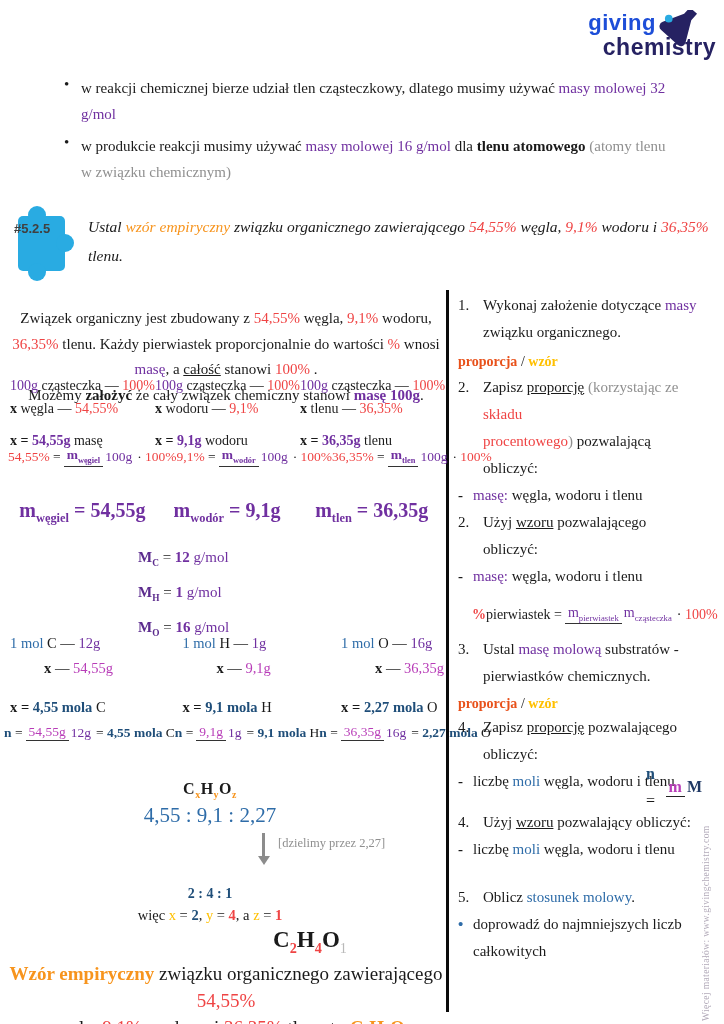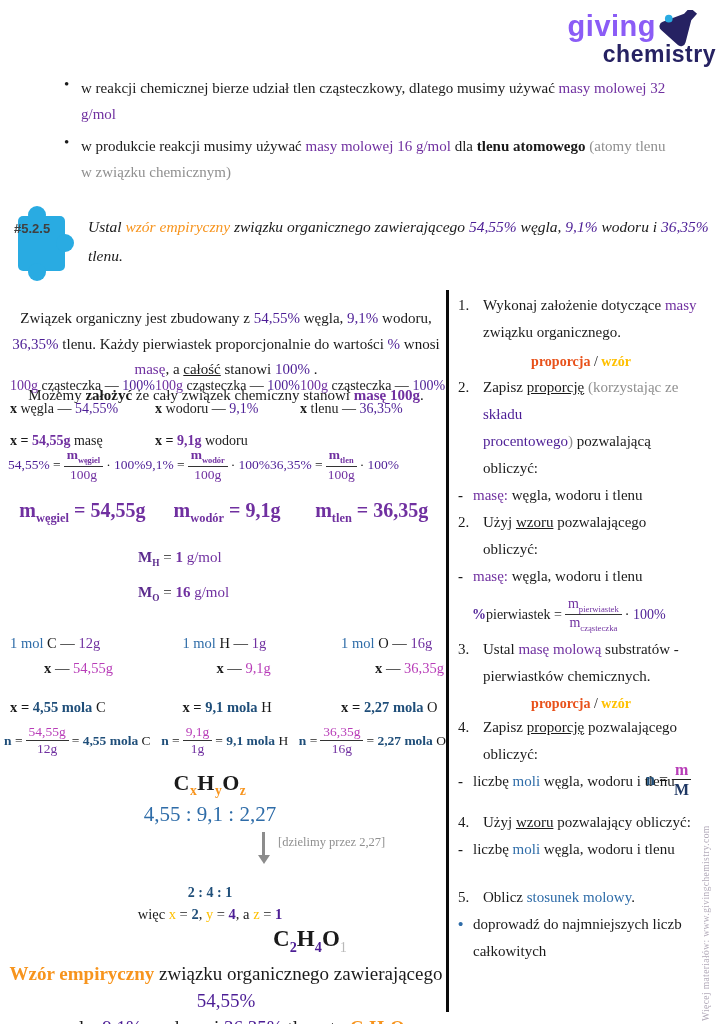--- a/index.html
+++ b/index.html
@@ -1,27 +1,27 @@
 <!DOCTYPE html>
 <html><head>
 <meta charset="utf-8">
 <style>
   html,body{margin:0;padding:0;background:#e9e9e9;}
   .page{position:relative;width:724px;height:1024px;background:#ffffff;margin:0 auto;
         font-family:"Liberation Serif",serif;color:#1a1a1a;overflow:hidden;}
   
-  .red{color:#4c1d95}.purple{color:#7030a0}.magenta{color:#b83db8}.blue{color:#2e6ca8}
+  .red{color:#ef4444}.purple{color:#7030a0}.magenta{color:#b83db8}.blue{color:#2e6ca8}
   .dblue{color:#1f4e79}.navy{color:#1f3864}.dpurple{color:#5b2b8d}.orange{color:#f7941d}
   .gold{color:#ffc000}.propred{color:#e8511a}.gray{color:#8f8f8f}.lgray{color:#b9b9b9}
   .b{font-weight:bold}.u{text-decoration:underline}
   sub{font-size:0.62em;}
   
   .logo{position:absolute;top:12px;right:8px;width:160px;text-align:right;
         font-family:"Liberation Sans",sans-serif;font-weight:bold;line-height:1;}
-  .logo .w1{display:block;color:#8b5cf6;font-size:29px;margin-right:60px;letter-spacing:.5px;}
+  .logo .w1{display:block;color:#1d4ed8;font-size:22px;margin-right:60px;letter-spacing:.5px;}
   .logo .w2{display:block;color:#262262;font-size:23px;margin-top:2px;letter-spacing:.5px;}
   .logo svg{position:absolute;top:-2px;right:-2px;}
   
   .intro{position:absolute;top:76px;left:64px;width:632px;font-size:15px;}
   .bullet{display:flex;margin-bottom:7px;}
   .bullet .bdot{flex:0 0 17px;}
   .bullet p{margin:0;flex:1;line-height:25.5px;}
   
   .task{position:absolute;top:198px;left:6px;width:706px;display:flex;}
   .puzzle{position:relative;flex:0 0 72px;height:88px;}
@@ -31,53 +31,53 @@
   
   .divider{position:absolute;left:446px;top:290px;width:3px;height:722px;background:#0b0b0b;}
   
   .para{position:absolute;top:291px;left:8px;width:436px;text-align:center;
         font-size:15px;line-height:25.5px;}
   .prow{position:absolute;top:374px;left:10px;width:434px;display:flex;
         justify-content:space-between;font-size:14px;line-height:23px;}
   .pcol div{white-space:nowrap;}
   .pcol .l3{margin-top:9px;}
   .eq{display:inline-flex;align-items:center;gap:3px;white-space:nowrap;}
-  .frac{display:inline-flex;flex-direction:column;align-items:center;line-height:1.2;}
+  .frac{display:inline-flex;flex-direction:row;align-items:center;line-height:1.2;}
   .frac .num{display:block;border-bottom:1.4px solid #333;padding:0 3px;}
   .frac .den{display:block;padding:0 2px;}
   .eqrow{position:absolute;top:447px;left:8px;width:438px;display:flex;
          justify-content:flex-start;font-size:13.5px;}
   .mrow{position:absolute;top:499px;left:10px;width:434px;display:flex;font-size:20px;}
   .mrow span.cell{flex:1;text-align:center;white-space:nowrap;}
   .molar{position:absolute;top:543px;left:138px;font-size:15px;line-height:29px;}
   .molrow{position:absolute;top:631px;left:10px;width:434px;display:flex;
           justify-content:space-between;font-size:14.5px;line-height:25px;}
   .mcol .l2{padding-left:34px;}
   .mcol .l3{margin-top:14px;white-space:nowrap;}
   .nrow{position:absolute;top:724px;left:4px;width:442px;display:flex;
         justify-content:space-between;font-size:13.5px;}
   .ratio{position:absolute;top:770px;left:4px;width:412px;text-align:center;}
-  .r-f{font-size:22px;letter-spacing:.5px;}
+  .r-f{font-size:16px;letter-spacing:.5px;margin-top:10px;}
   .r-r{font-size:21px;margin-top:3px;}
   .r-zone{position:relative;height:58px;}
   .arrow{position:absolute;left:258px;top:5px;width:0;height:28px;border-left:3px solid #8c8c8c;}
   .arrow:after{content:"";position:absolute;left:-7.5px;bottom:-10px;
                border:6px solid transparent;border-top:9px solid #8c8c8c;}
   .r-note{position:absolute;left:274px;top:8px;font-size:12.5px;text-align:left;}
   .r-res{font-size:14px;}
   .r-wiec{font-size:14.5px;margin-top:5px;}
   .r-final{margin-top:3px;padding-left:200px;font-size:23px;}
   .concl{position:absolute;top:941px;left:8px;width:436px;text-align:center;
          font-size:19px;line-height:27px;}
   
   .rcol{position:absolute;left:458px;top:288px;width:246px;font-size:15px;line-height:27px;}
   .step{display:flex;}
   .step .num{flex:0 0 25px;}
   .step p{margin:0;flex:1;}
-  .rheader{text-align:center;font-size:14px;line-height:20px;}
+  .rheader{text-align:left;font-size:14px;line-height:20px;}
   .dash{display:flex;}
   .dash .mark{flex:0 0 15px;font-weight:bold;}
   .dash p{margin:0;flex:1;}
   .pctf{margin:3px 0 0 14px;height:43px;display:flex;align-items:center;font-size:14px;}
   .nf{position:absolute;left:188px;top:472px;font-size:16px;display:flex;
       align-items:center;gap:4px;}
   .nf .frac .num{border-bottom-color:#222;}
   .mt6{margin-top:6px}.mt2{margin-top:2px}.mt4{margin-top:4px}.mt14{margin-top:14px}
   .mt21{margin-top:21px}.mtop4{margin-top:4px}
   
@@ -135,20 +135,21 @@
       <div class="l3"><span class="b">x = </span><span class="purple b">54,55g</span><span> masę</span></div>
     </div>
     <div class="pcol">
       <div class="l1"><span class="purple">100g</span><span> cząsteczka — </span><span class="red">100%</span></div>
       <div class="l2"><span class="b">x</span><span> wodoru — </span><span class="red">9,1%</span></div>
       <div class="l3"><span class="b">x = </span><span class="purple b">9,1g</span><span> wodoru</span></div>
     </div>
     <div class="pcol">
       <div class="l1"><span class="purple">100g</span><span> cząsteczka — </span><span class="red">100%</span></div>
       <div class="l2"><span class="b">x</span><span> tlenu — </span><span class="red">36,35%</span></div>
+      <div class="l3"><span class="b">x = </span><span class="purple b">36,35g</span><span> tlenu</span></div>
     </div>
   </div>
 
   <div class="eqrow">
     <span class="eq">
       <span><span class="red">54,55%</span><span> =</span></span>
       <span class="frac">
           <span class="num"><span class="purple b">m</span><sub class="purple b">węgiel</sub></span>
           <span class="den"><span class="purple">100g</span></span>
         </span>
@@ -172,20 +173,21 @@
     </span>
   </div>
 
   <div class="mrow">
     <span class="cell"><span class="purple b">m</span><sub class="purple b">węgiel</sub><span class="purple b"> = 54,55g</span></span>
     <span class="cell"><span class="purple b">m</span><sub class="purple b">wodór</sub><span class="purple b"> = 9,1g</span></span>
     <span class="cell"><span class="purple b">m</span><sub class="purple b">tlen</sub><span class="purple b"> = 36,35g</span></span>
   </div>
 
   <div class="molar">
+    <div><span class="dpurple b">M</span><sub class="dpurple b">C</sub><span> = </span><span class="purple b">12</span><span class="purple"> g/mol</span></div>
     <div><span class="dpurple b">M</span><sub class="dpurple b">H</sub><span> = </span><span class="purple b">1</span><span class="purple"> g/mol</span></div>
     <div><span class="dpurple b">M</span><sub class="dpurple b">O</sub><span> = </span><span class="purple b">16</span><span class="purple"> g/mol</span></div>
   </div>
 
   <div class="molrow">
     <div class="mcol">
       <div class="l1"><span class="blue">1 mol </span><span>C — </span><span class="purple">12g</span></div>
       <div class="l2"><span class="b">x</span><span> — </span><span class="magenta">54,55g</span></div>
       <div class="l3"><span class="b">x = </span><span class="dblue b">4,55 mola</span><span> C</span></div>
     </div>

